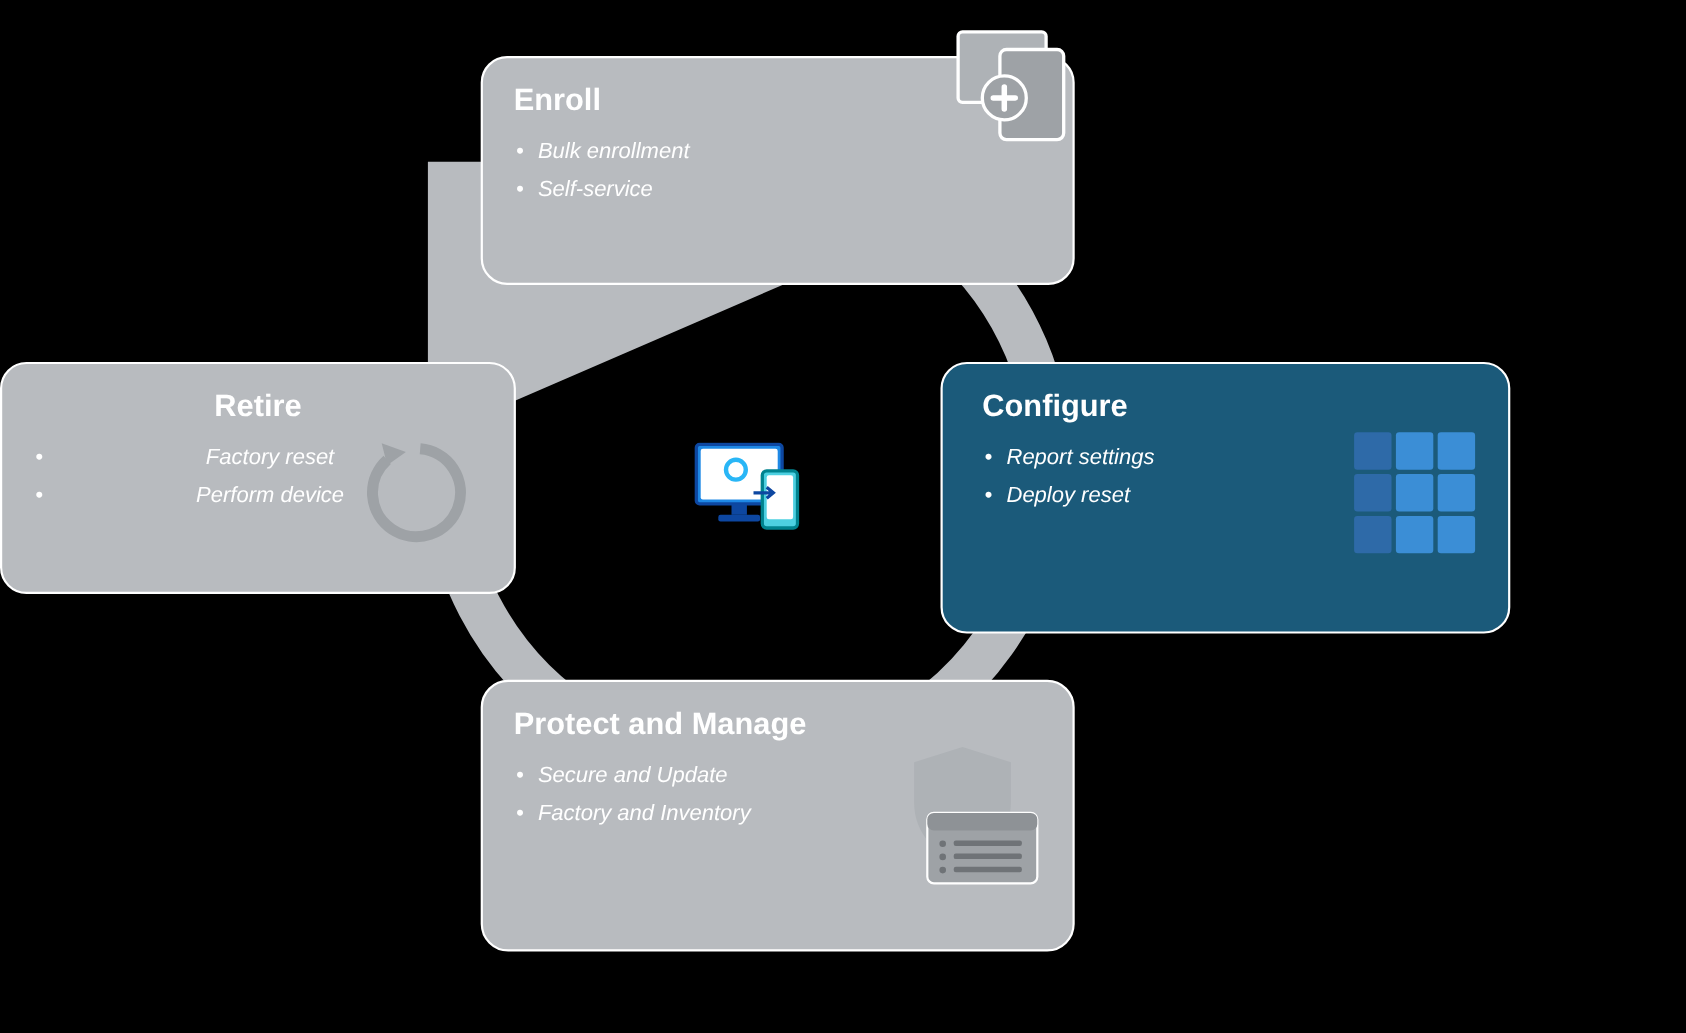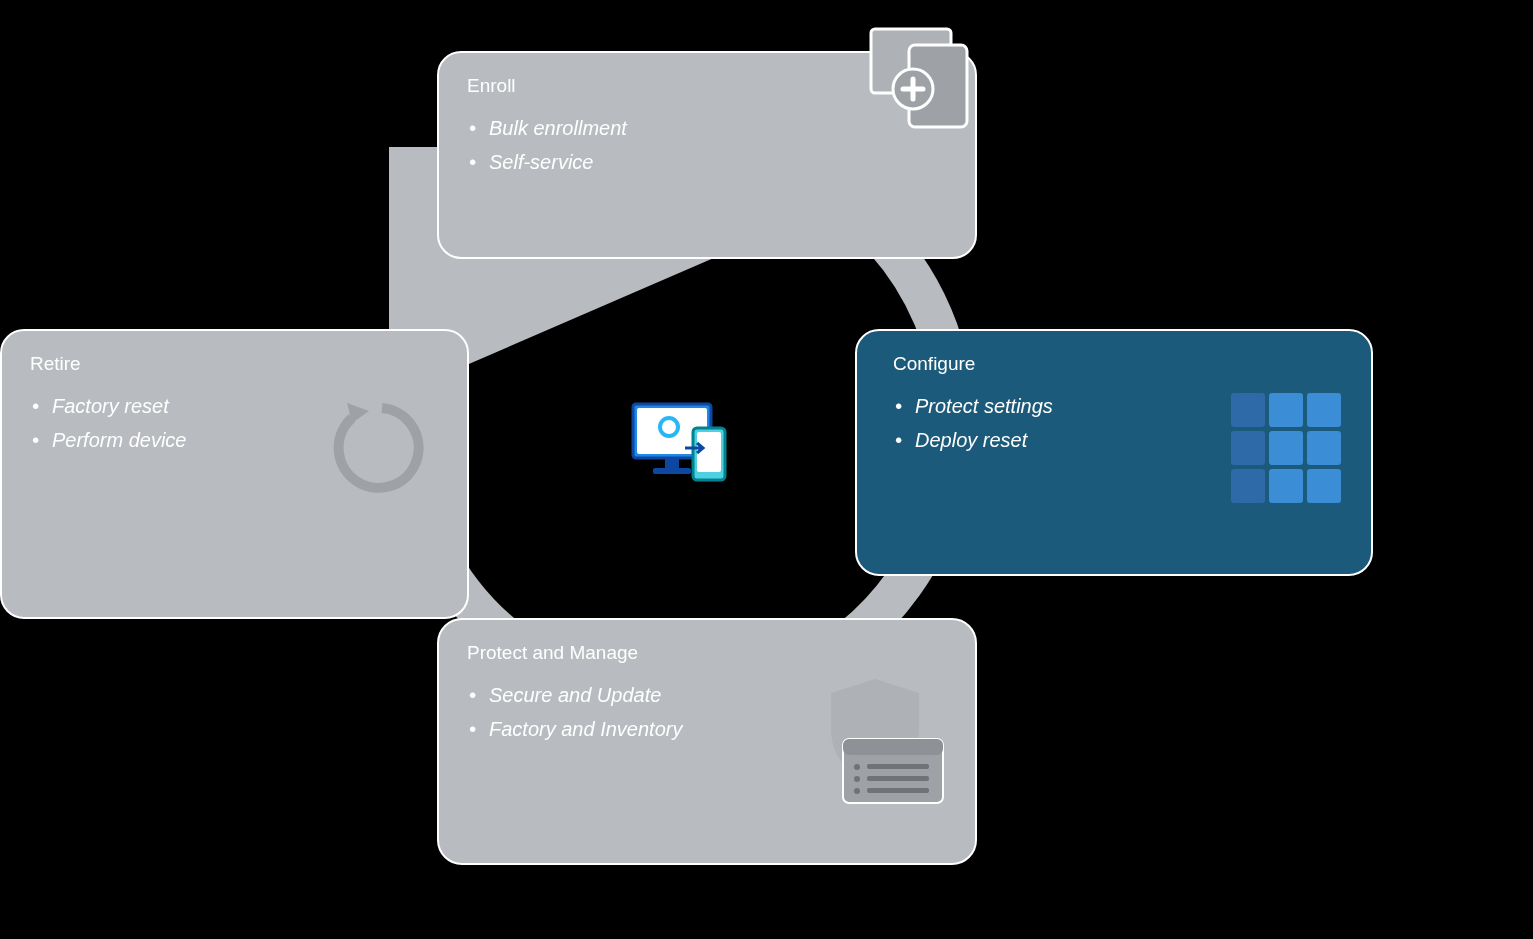--- a/index.html
+++ b/index.html
@@ -30,22 +30,22 @@
     border: 2px solid #fff;
     padding: 22px 28px 28px 28px;
     background: #b8bbbf;
     color: #fff;
   }
   .card.active {
     background: #1b5a7a;
     padding-left: 36px;
   }
   .card h2 {
-    font-size: 19px;
-    font-weight: 400;
+    font-size: 28px;
+    font-weight: 700;
     margin-bottom: 14px;
   }
   .card ul {
     list-style: none;
     font-style: italic;
   }
   .card ul li {
     font-size: 20px;
     line-height: 1.7;
     position: relative;
@@ -55,21 +55,21 @@
     content: "•";
     position: absolute;
     left: 2px;
     top: 0;
     font-size: 20px;
   }
   
   .card-enroll  { top: 51px;  left: 437px;  width: 540px; height: 208px; }
   .card-configure { top: 329px; left: 855px; width: 518px; height: 247px; }
   .card-protect { top: 618px; left: 437px;  width: 540px; height: 247px; border-radius: 25px; }
-  .card-retire  { top: 329px; left: 0px;    width: 469px; height: 290px; }
+  .card-retire  { top: 329px; left: 0px;    width: 469px; height: 211px; text-align: center; }
 
   
   .center-icon {
     position: absolute;
     top: 402px;
     left: 631px;
     width: 110px;
     height: 85px;
   }
 
@@ -145,21 +145,21 @@
         <span></span>
           <span></span>
           <span></span>
         <span></span>
           <span></span>
           <span></span>
       </div>
     </div>
     <h2>Configure</h2>
     <ul>
-      <li>Protect settings</li>
+      <li>Report settings</li>
       <li>Deploy reset</li>
     </ul>
   </div>
 
   <div class="card card-protect">
     <div class="card-icon protect-icon">
       <svg viewBox="0 0 140 140">
         <path d="M62 4 L106 18 V54 C106 84 86 100 62 112 C38 100 18 84 18 54 V18 Z" fill="#aeb2b6"></path>
         <rect x="30" y="64" width="100" height="64" rx="6" fill="#9ea2a6" stroke="#fff" stroke-width="2"></rect>
         <rect x="30" y="64" width="100" height="16" rx="6" fill="#8e9296"></rect>

